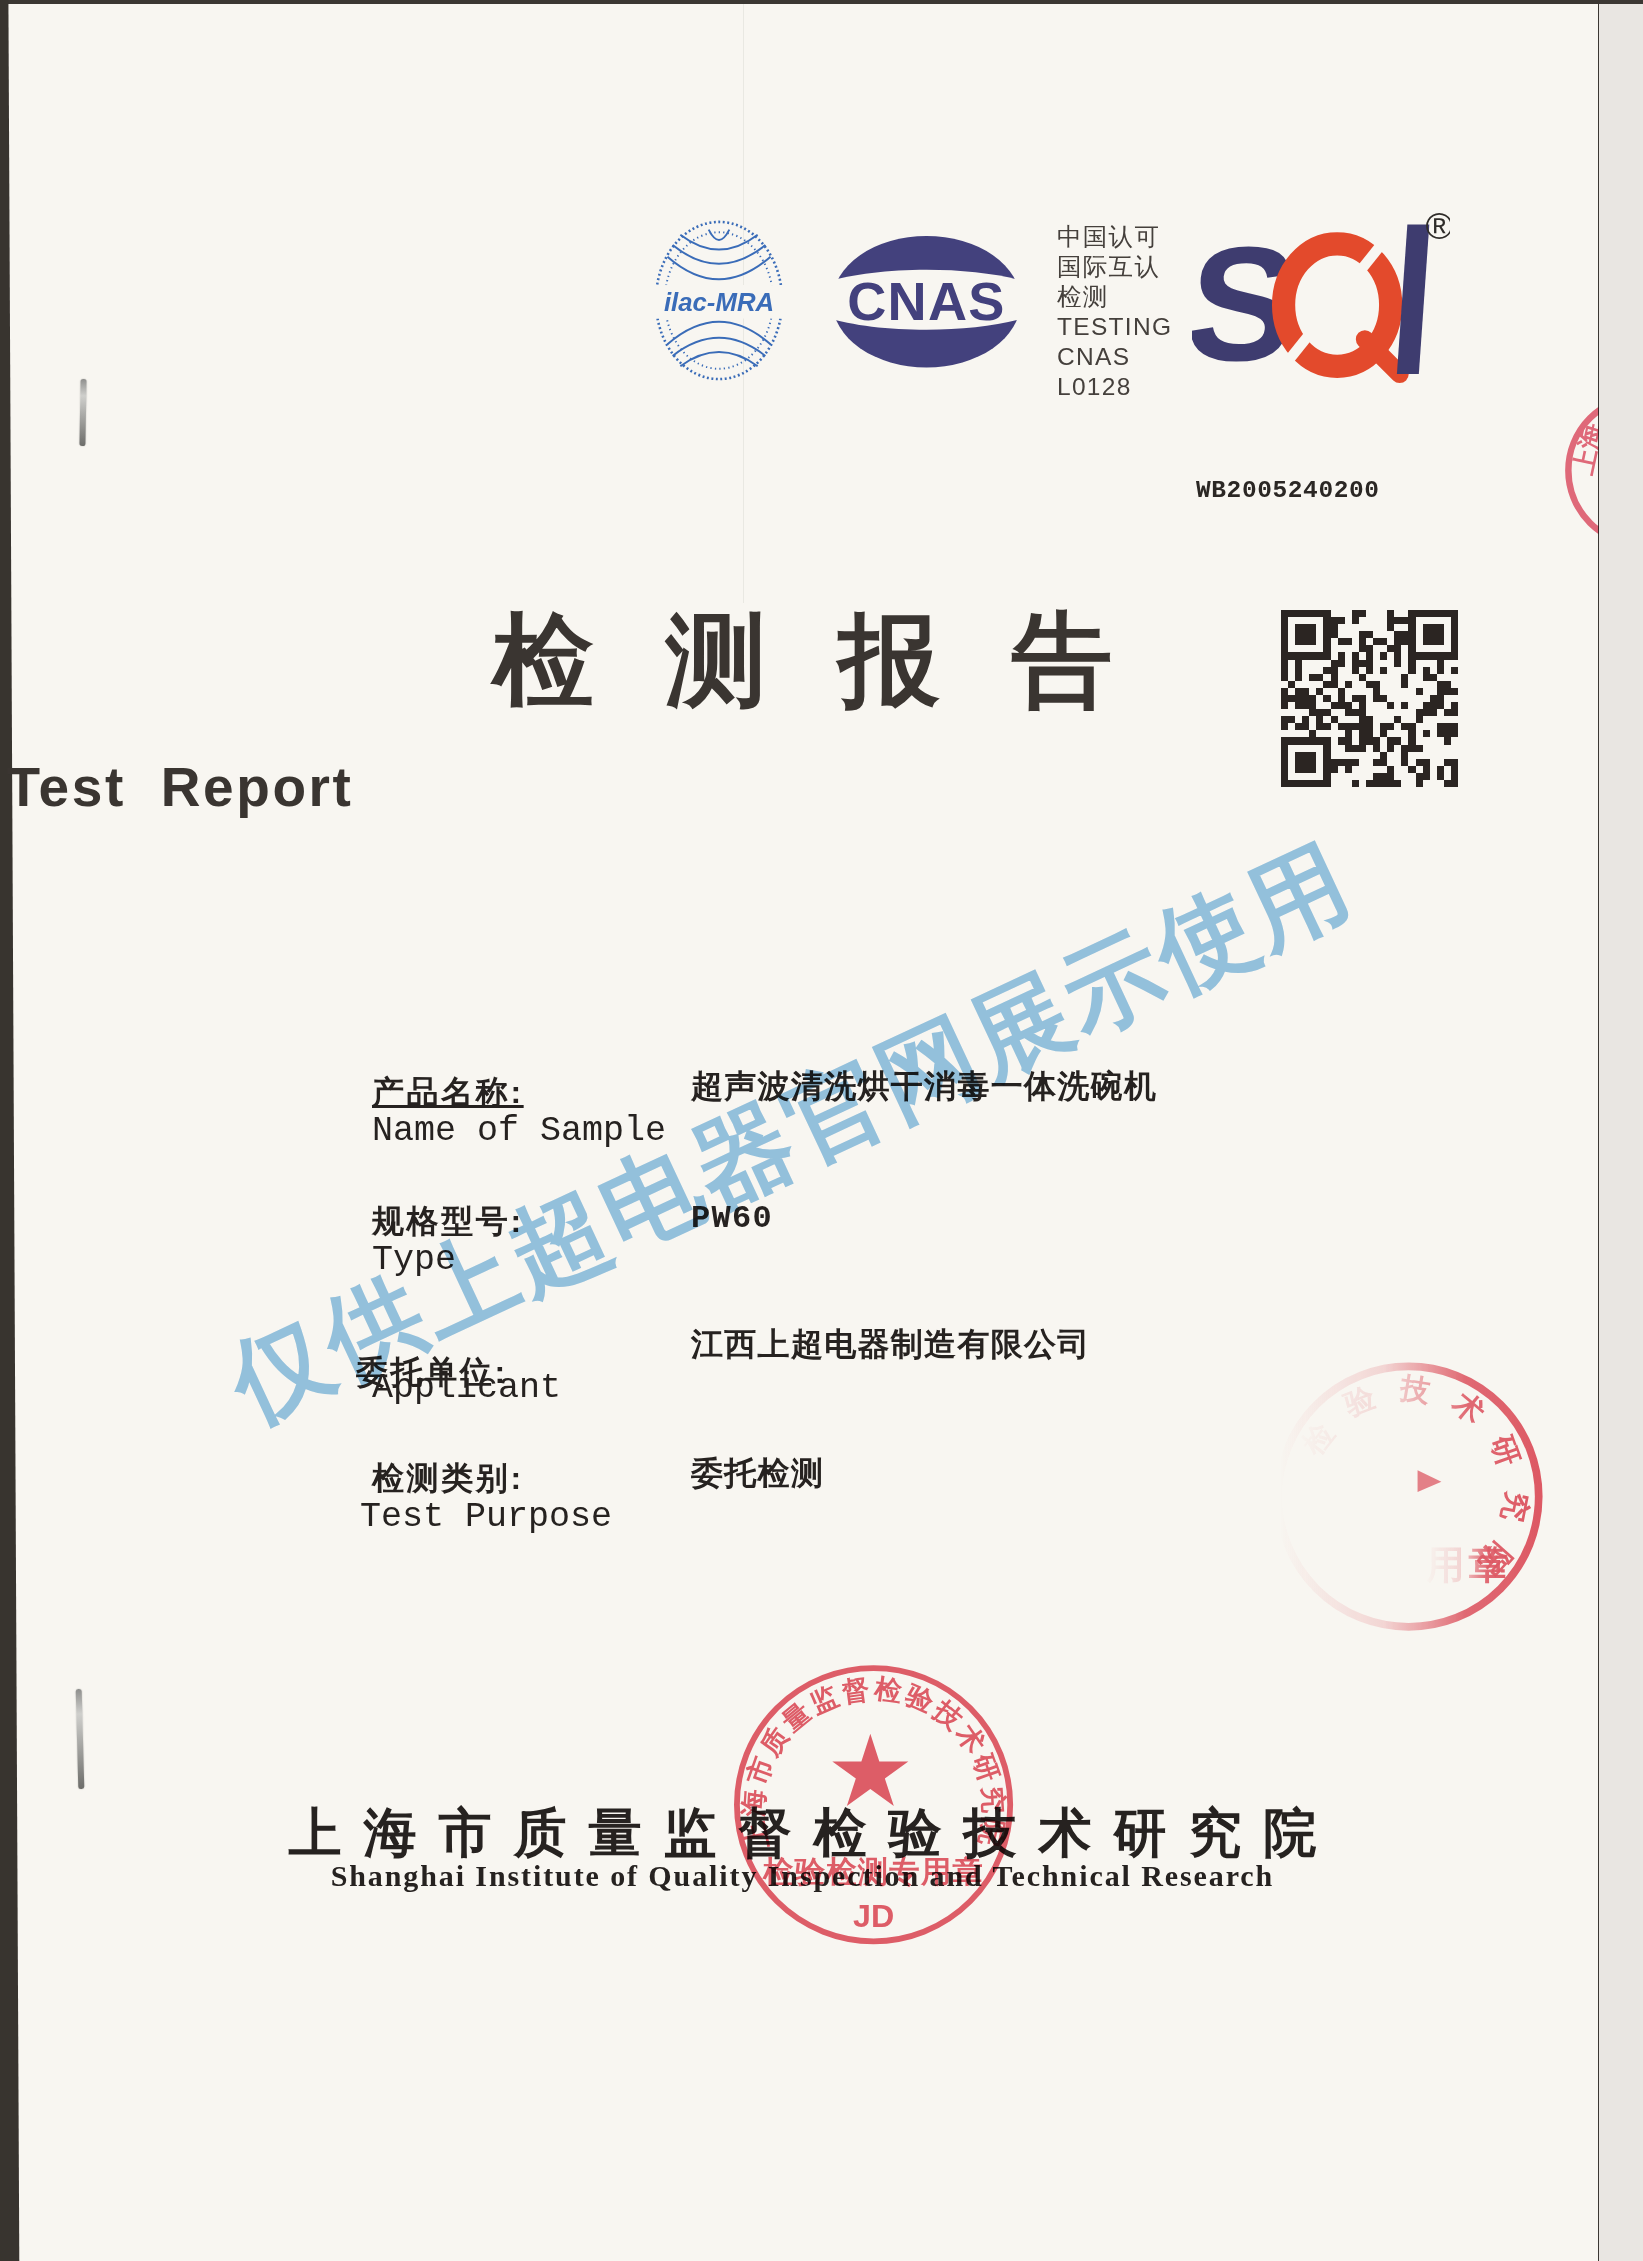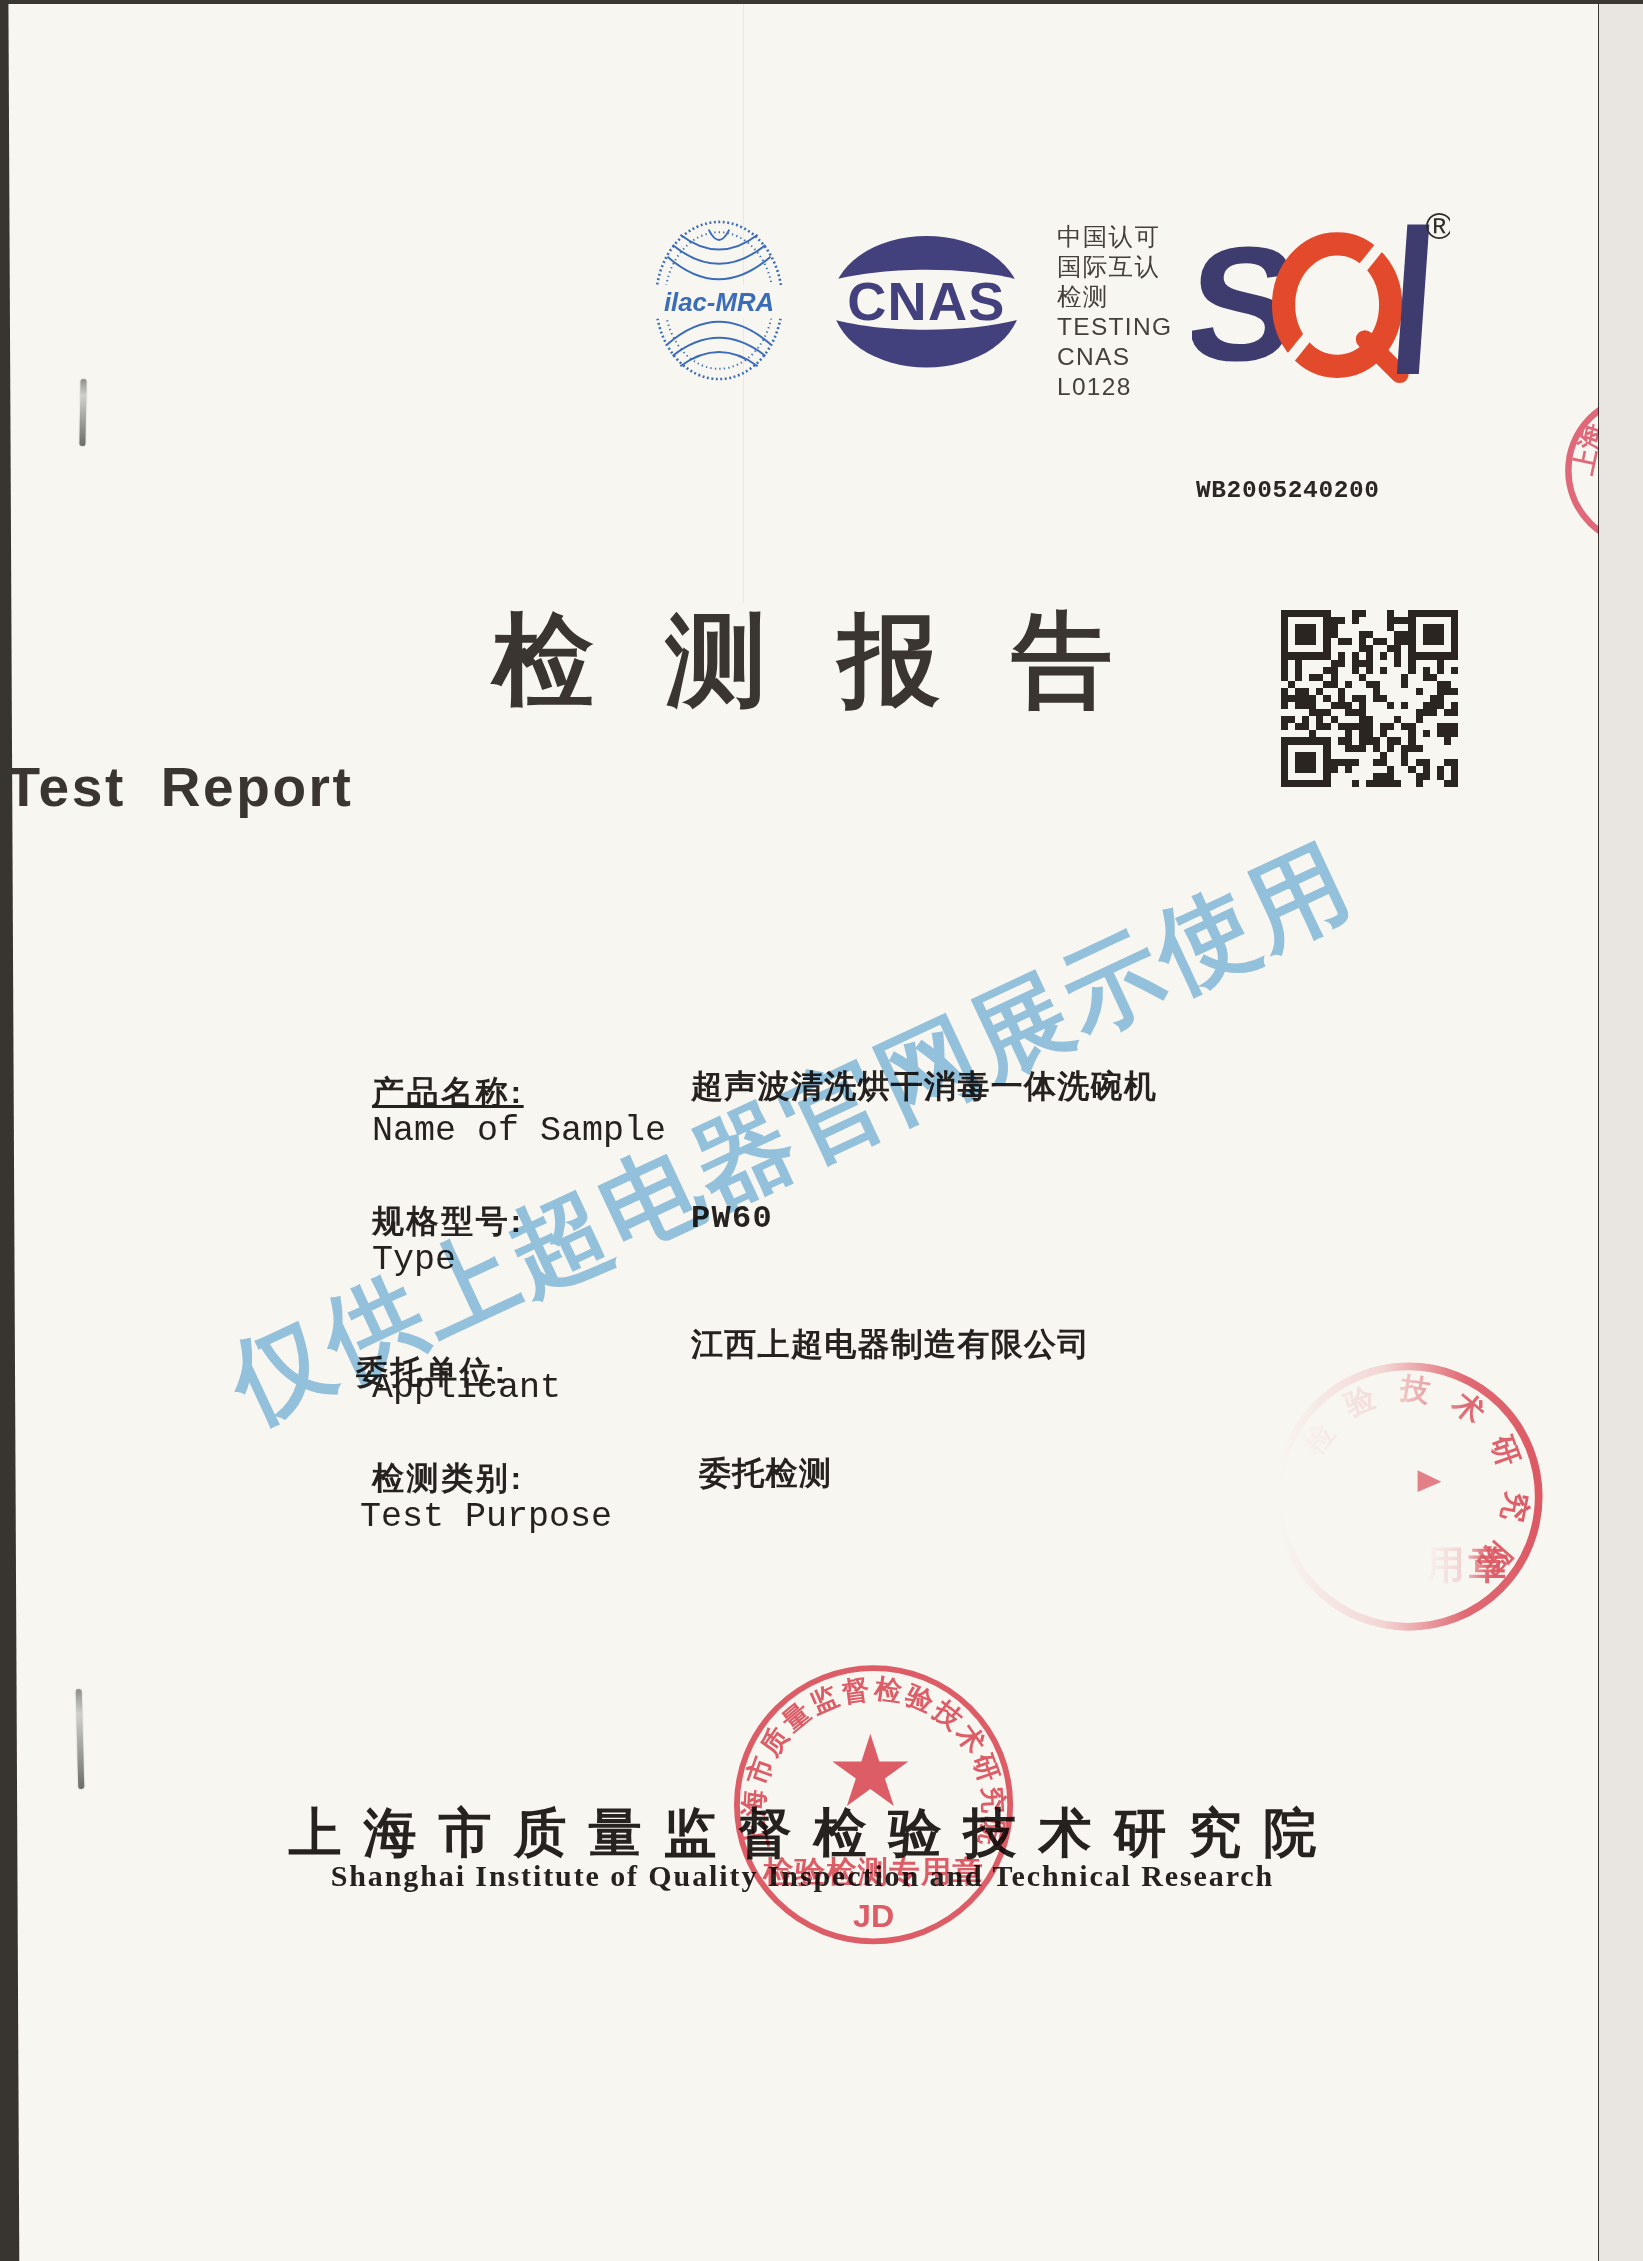--- a/index.html
+++ b/index.html
@@ -447,21 +447,21 @@
   <div class="abs f-label" style="left:372px;top:1200px;">规格型号:</div>
   <div class="abs f-en" style="left:372px;top:1240px;text-align:right;">Type</div>
   <div class="abs f-value" style="left:691px;top:1200px;font-family:'Liberation Mono',monospace;">PW60</div>
 
   <div class="abs f-label" style="left:356px;top:1328px;margin-top:23px;">委托单位:</div>
   <div class="abs f-en" style="left:372px;top:1368px;">Applicant</div>
   <div class="abs f-value" style="left:691px;top:1323px;">江西上超电器制造有限公司</div>
 
   <div class="abs f-label" style="left:372px;top:1457px;">检测类别:</div>
   <div class="abs f-en" style="left:360px;top:1497px;">Test Purpose</div>
-  <div class="abs f-value" style="left:691px;top:1452px;margin-left:8px;">委托检测</div>
+  <div class="abs f-value" style="left:691px;top:1452px;">委托检测</div>
 </div>
 
 <div class="abs foot-cn">上海市质量监督检验技术研究院</div>
 <div class="abs foot-en">Shanghai Institute of Quality Inspection and Technical Research</div>
 
 <div class="abs watermark">仅供上超电器官网展示使用</div>
 
 <svg class="abs stamps-layer" width="1644" height="2261" viewBox="0 0 2550 3508">
   <defs>
     <clipPath id="pageclip">

